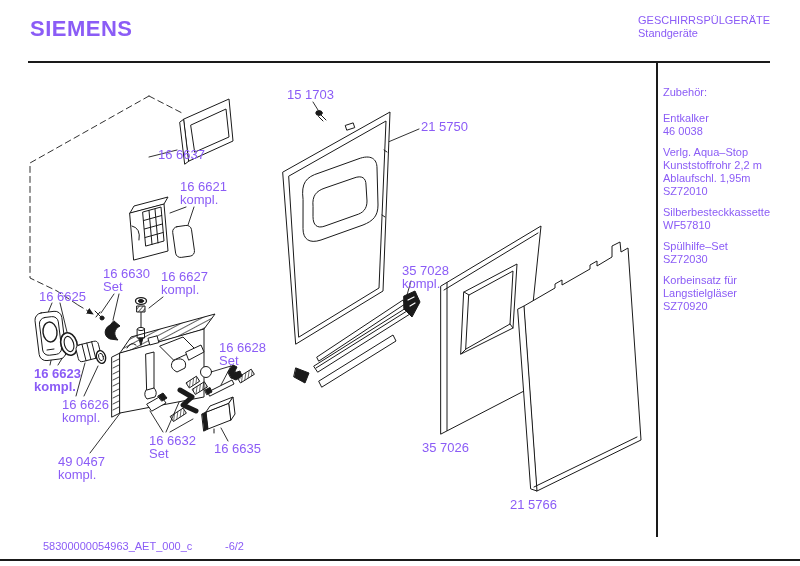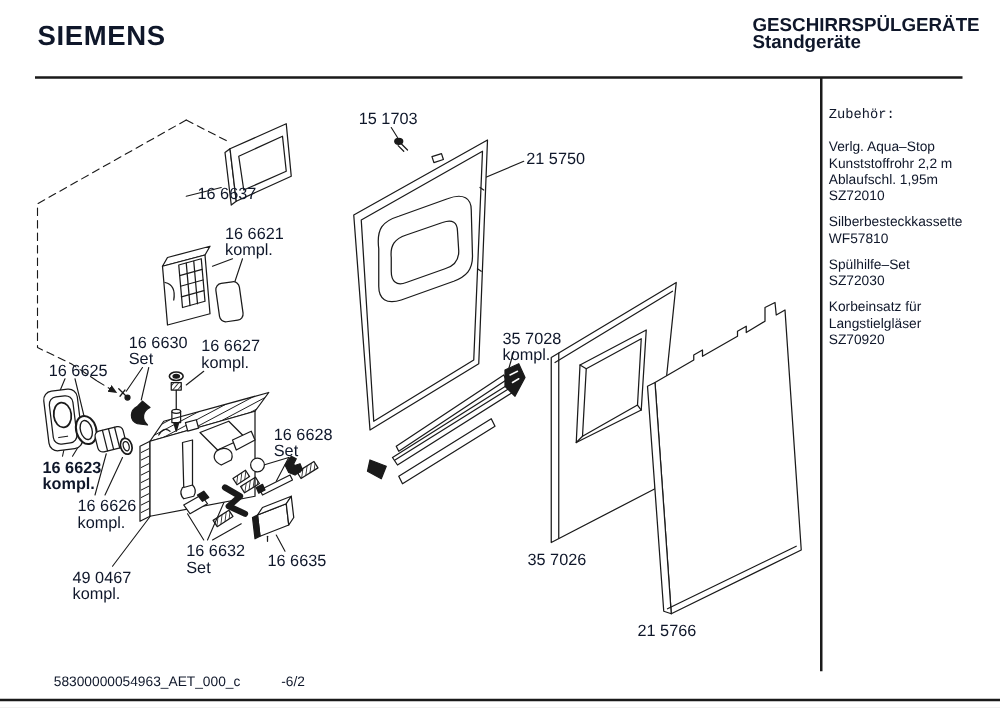--- a/index.html
+++ b/index.html
@@ -1,31 +1,31 @@
 <!DOCTYPE html>
 <html><head>
 <meta charset="utf-8">
 <style>
   html,body { margin:0; padding:0; background:#e8e8e8; }
   .page {
     position:relative; width:800px; height:566px; background:#ffffff;
-    font-family:"Liberation Sans", sans-serif; color:#0f172a; overflow:hidden;
+    font-family:"Liberation Sans", sans-serif; color:#8b5cf6; overflow:hidden;
     margin:0 auto;
   }
   .brand {
     position:absolute; left:30px; top:16px; font-size:22px; font-weight:bold;
     letter-spacing:0.5px;
   }
   .models { position:absolute; left:167px; top:13px; font-size:11px; line-height:13px; white-space:nowrap; }
-  .cat-block { position:absolute; left:602px; top:14px; font-size:15px; line-height:13px; white-space:nowrap;font-weight:bold; }
+  .cat-block { position:absolute; left:638px; top:14px; font-size:11px; line-height:13px; white-space:nowrap; }
   .rule-top { position:absolute; left:28px; top:61px; width:742px; height:2px; background:#1a1a1a; }
   .rule-bottom { position:absolute; left:0; top:559px; width:800px; height:2px; background:#1a1a1a; }
   .sidebar-divider { position:absolute; left:656px; top:62px; width:2px; height:475px; background:#1a1a1a; }
   .sidebar { position:absolute; left:663px; top:86px; font-size:11px; line-height:13px; white-space:nowrap; }
-  .sidebar .sb-title { margin-bottom:13px;font-family:Liberation Mono, monospace; }
+  .sidebar .sb-title { margin-bottom:13px; }
   .sidebar .sb-group { margin-bottom:8px; }
   .footer-code { position:absolute; left:43px; top:540px; font-size:11px; }
   .footer-sheet { position:absolute; left:225px; top:540px; font-size:11px; }
   .plabel { position:absolute; font-size:13px; line-height:13px; white-space:nowrap; }
   .plabel span { display:block; }
   svg.art { position:absolute; left:0; top:0; }
   svg.art * { vector-effect:non-scaling-stroke; }
 </style>
 </head>
 <body>
@@ -35,20 +35,24 @@
   <div class="brand">SIEMENS</div>
   <div class="cat-block">
     <div>GESCHIRRSPÜLGERÄTE</div>
     <div>Standgeräte</div>
   </div>
   <div class="rule-top"></div>
 
   <div class="sidebar-divider"></div>
   <div class="sidebar">
     <div class="sb-title">Zubehör:</div>
+    <div class="sb-group">
+      <div>Entkalker</div>
+      <div>46 0038</div>
+    </div>
     <div class="sb-group">
       <div>Verlg. Aqua–Stop</div>
       <div>Kunststoffrohr 2,2 m</div>
       <div>Ablaufschl. 1,95m</div>
       <div>SZ72010</div>
     </div>
     <div class="sb-group">
       <div>Silberbesteckkassette</div>
       <div>WF57810</div>
     </div>

